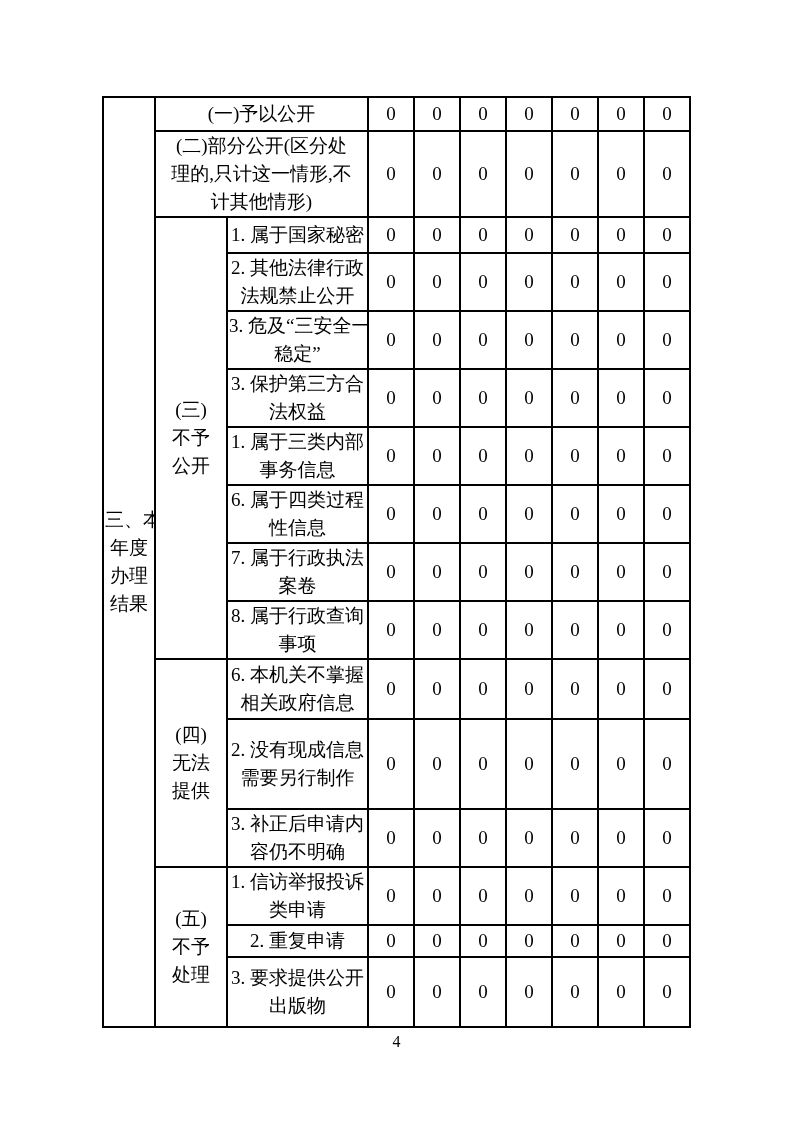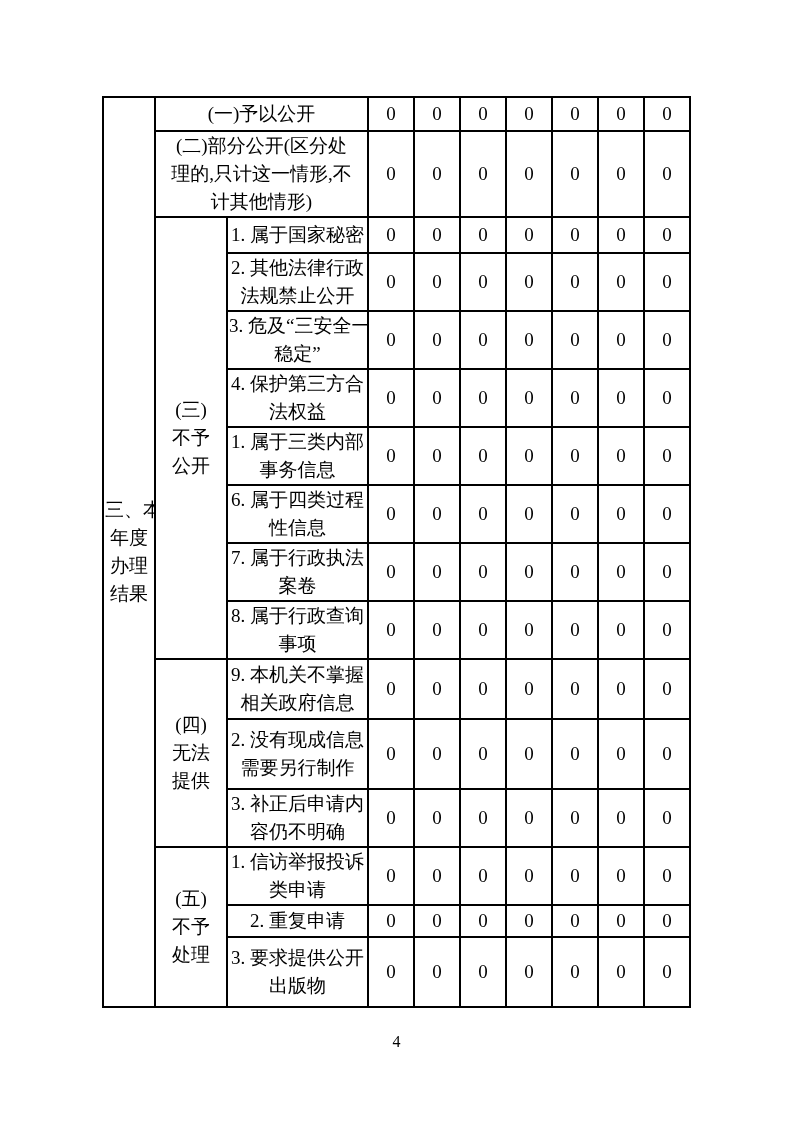--- a/index.html
+++ b/index.html
@@ -112,21 +112,21 @@
 稳定”</td>
           <td class="val">0</td>
           <td class="val">0</td>
           <td class="val">0</td>
           <td class="val">0</td>
           <td class="val">0</td>
           <td class="val">0</td>
           <td class="val">0</td>
         </tr>
         <tr style="height: 58px;">
-          <td class="item-lbl">4. 保护第三方合
+          <td class="item-lbl">3. 保护第三方合
 法权益</td>
           <td class="val">0</td>
           <td class="val">0</td>
           <td class="val">0</td>
           <td class="val">0</td>
           <td class="val">0</td>
           <td class="val">0</td>
           <td class="val">0</td>
         </tr>
         <tr style="height: 58px;">
@@ -170,31 +170,31 @@
           <td class="val">0</td>
           <td class="val">0</td>
           <td class="val">0</td>
           <td class="val">0</td>
           <td class="val">0</td>
         </tr>
         <tr style="height: 60px;">
           <td class="group-lbl" rowspan="3">(四)
 无法
 提供</td>
-          <td class="item-lbl">9. 本机关不掌握
+          <td class="item-lbl">6. 本机关不掌握
 相关政府信息</td>
           <td class="val">0</td>
           <td class="val">0</td>
           <td class="val">0</td>
           <td class="val">0</td>
           <td class="val">0</td>
           <td class="val">0</td>
           <td class="val">0</td>
         </tr>
-        <tr style="height: 70px;">
+        <tr style="height: 90px;">
           <td class="item-lbl">2. 没有现成信息
 需要另行制作</td>
           <td class="val">0</td>
           <td class="val">0</td>
           <td class="val">0</td>
           <td class="val">0</td>
           <td class="val">0</td>
           <td class="val">0</td>
           <td class="val">0</td>
         </tr>

